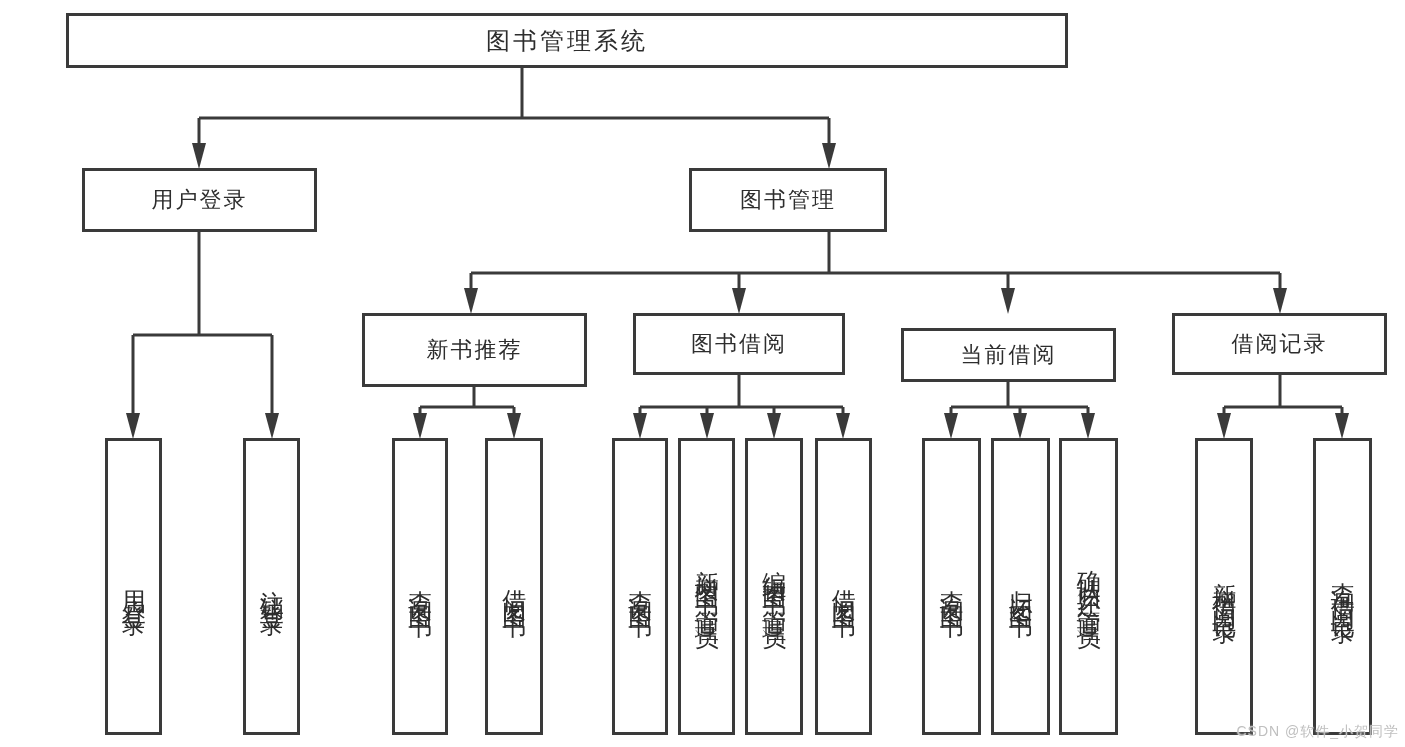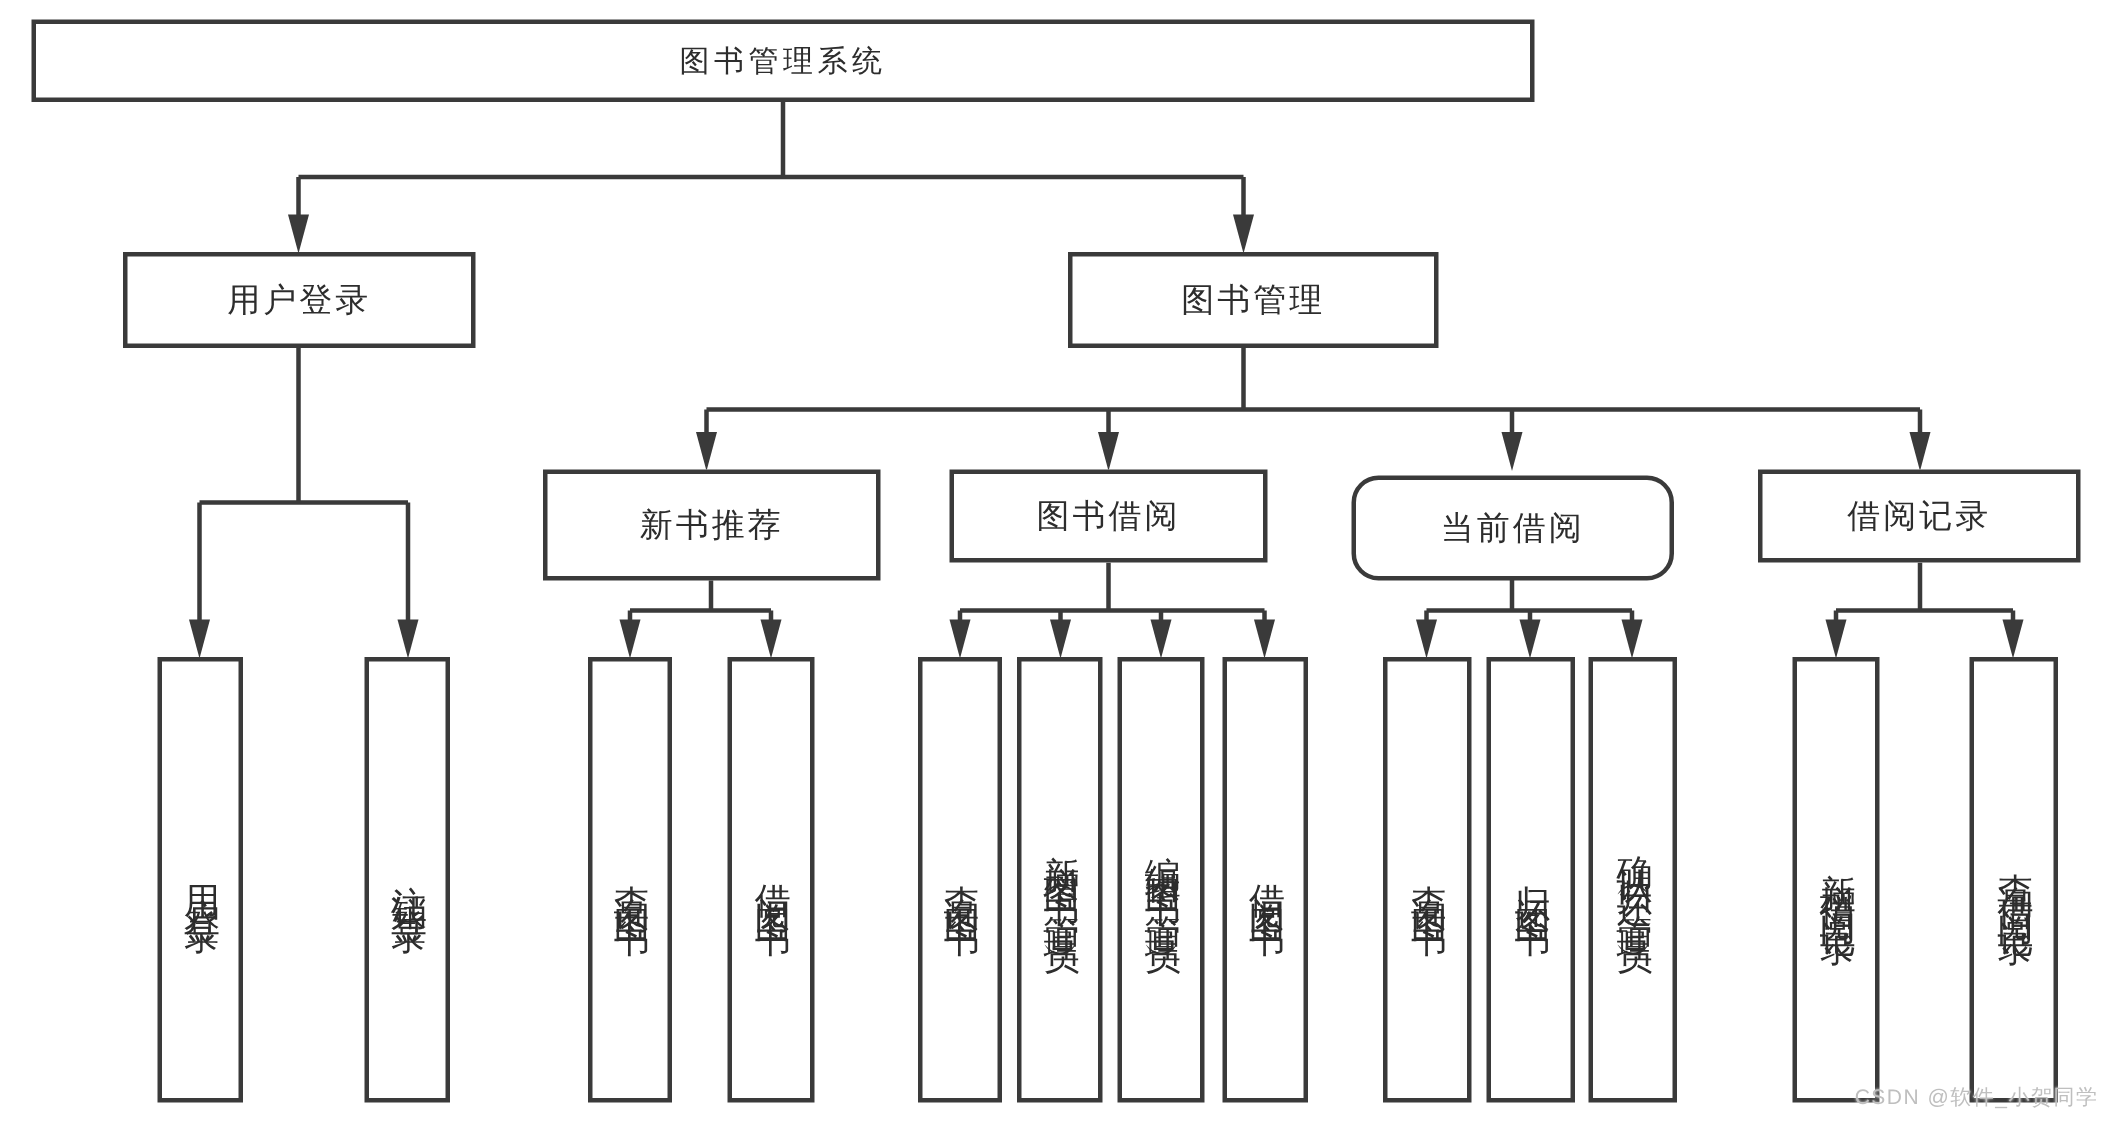--- a/index.html
+++ b/index.html
@@ -15,38 +15,38 @@
   .box{
     position:absolute;
     box-sizing:border-box;
     border:3px solid #3a3a3a;
     background:#ffffff;
     display:flex;
     align-items:center;
     justify-content:center;
     text-align:center;
   }
-  .h1{font-size:20px;letter-spacing:3px;}
+  .h1{font-size:24px;letter-spacing:3px;margin-left:45px;}
   .h2{font-size:22px;letter-spacing:2px;}
   .leaf span{
     writing-mode:vertical-rl;
     text-orientation:mixed;
     font-size:24px;
     letter-spacing:8px;
     line-height:1.1;
   }
   
   .b-root{left:21px;top:13px;width:1002px;height:55px;}
   
   .b-userlogin{left:82px;top:168px;width:235px;height:64px;}
-  .b-bookmgmt{left:712px;top:168px;width:247px;height:64px;}
+  .b-bookmgmt{left:689px;top:168px;width:198px;height:64px;}
   
   .b-newrec{left:362px;top:313px;width:225px;height:74px;}
   .b-borrow{left:633px;top:313px;width:212px;height:62px;text-align:right;}
-  .b-current{left:901px;top:317px;width:215px;height:70px;border-radius:18px;}
+  .b-current{left:901px;top:328px;width:215px;height:54px;}
   .b-record{left:1172px;top:313px;width:215px;height:62px;}
   
   .leaf{top:438px;height:297px;}
   .L1{left:105px;width:57px;}
   .L2{left:243px;width:57px;}
   .L3{left:392px;width:56px;}
   .L4{left:485px;width:58px;}
   .L5{left:612px;width:56px;}
   .L6{left:678px;width:57px;}
   .L7{left:745px;width:58px;}

